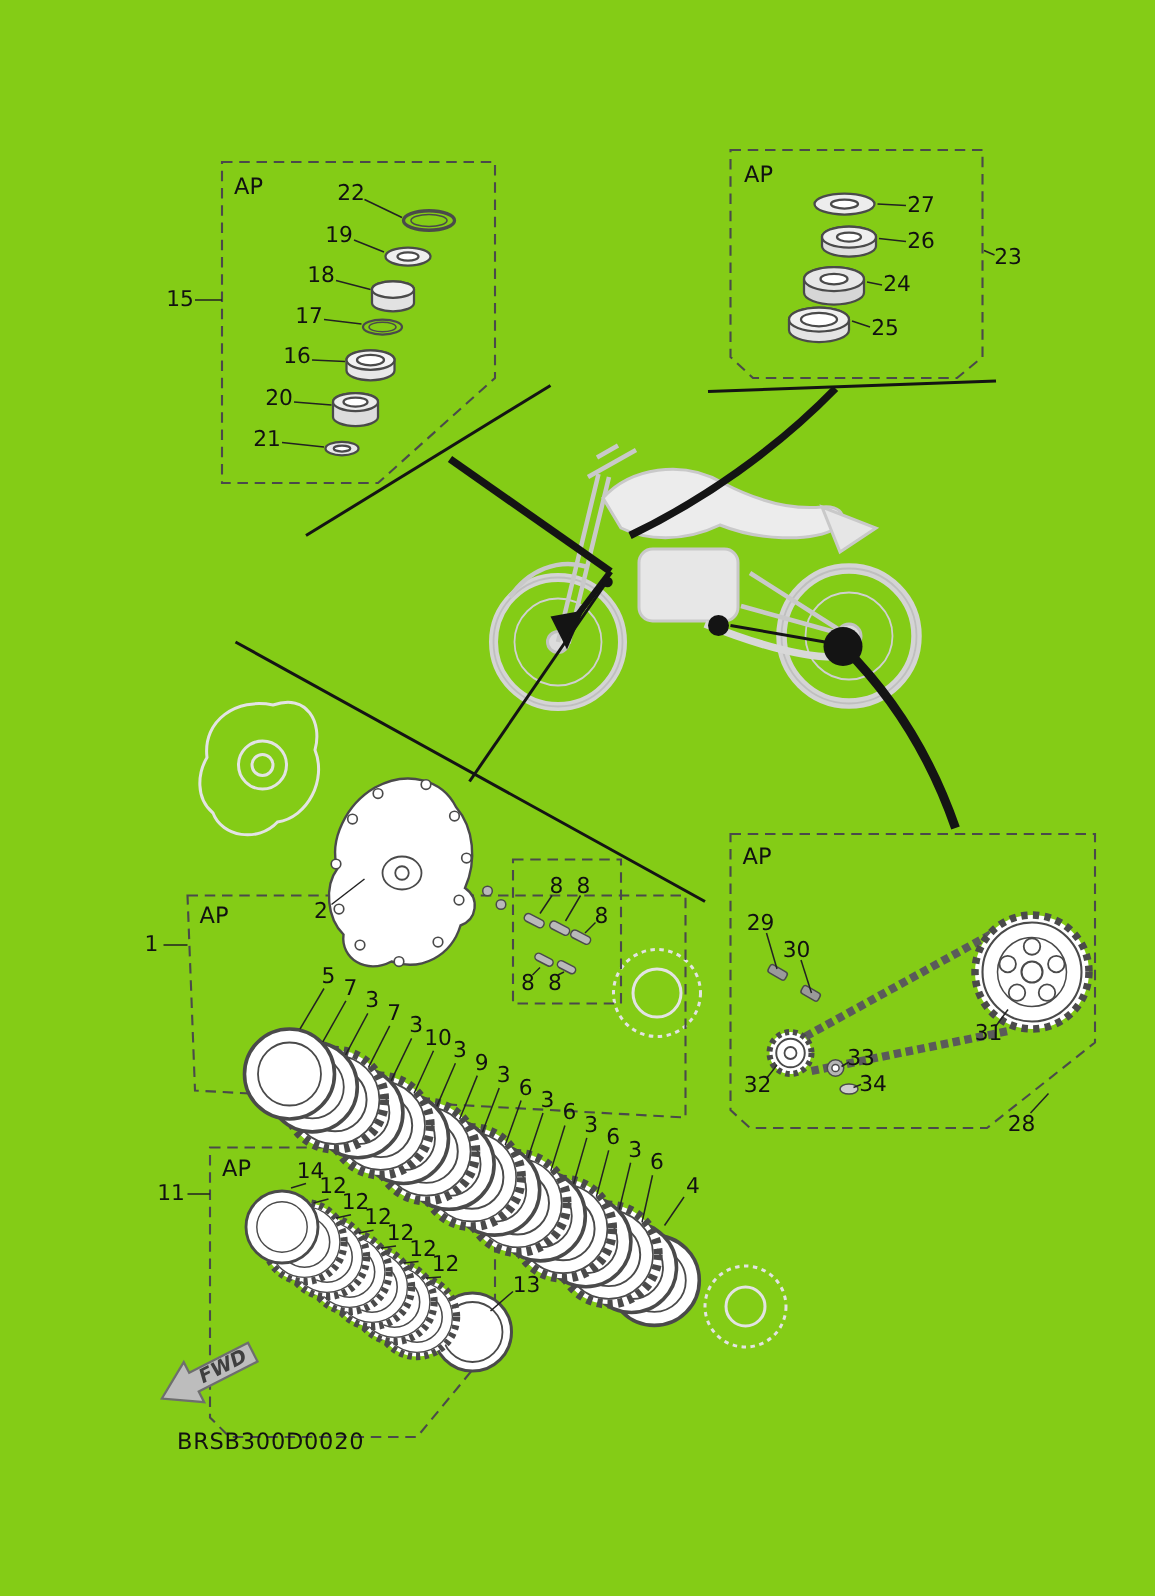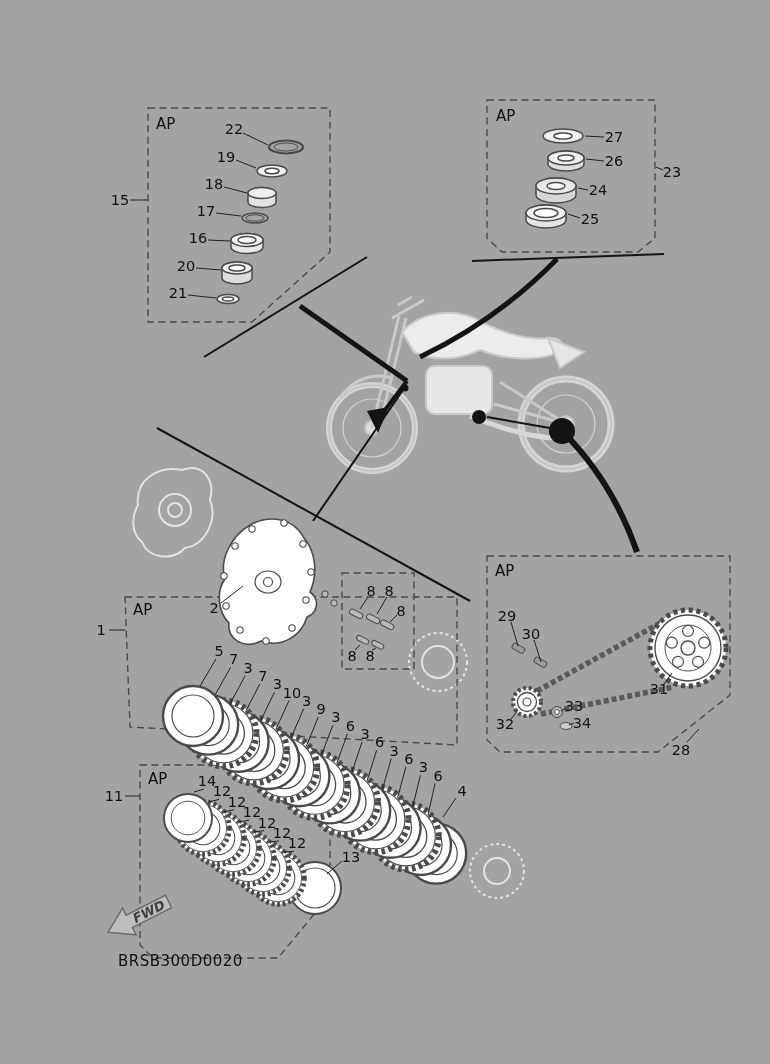--- a/index.html
+++ b/index.html
@@ -1,17 +1,17 @@
 <!DOCTYPE html>
 <html><head>
 <meta charset="utf-8">
 <title>Parts Diagram</title>
 <style>
   html,body{margin:0;padding:0;background:#ffffff;}
-  .page{width:770px;height:1064px;position:relative;background:#a3a3a3;overflow:hidden;
+  .page{width:770px;height:1064px;position:relative;background:#84cc16;overflow:hidden;
         font-family:"DejaVu Sans",sans-serif;}
   svg{display:block;}
   .callout{font:14.5px "DejaVu Sans",sans-serif;fill:#111;text-anchor:middle;dominant-baseline:central;cursor:pointer;}
   .ap-label{font:15px "DejaVu Sans",sans-serif;fill:#111;}
   .leader{stroke:#222;stroke-width:1;fill:none;}
   .code{font:15px "DejaVu Sans",sans-serif;fill:#111;letter-spacing:.5px;}
   .fwd-text{font:italic bold 13px "DejaVu Sans",sans-serif;fill:#3f3f3f;text-anchor:middle;dominant-baseline:central;}
 </style>
 </head>
 <body>

